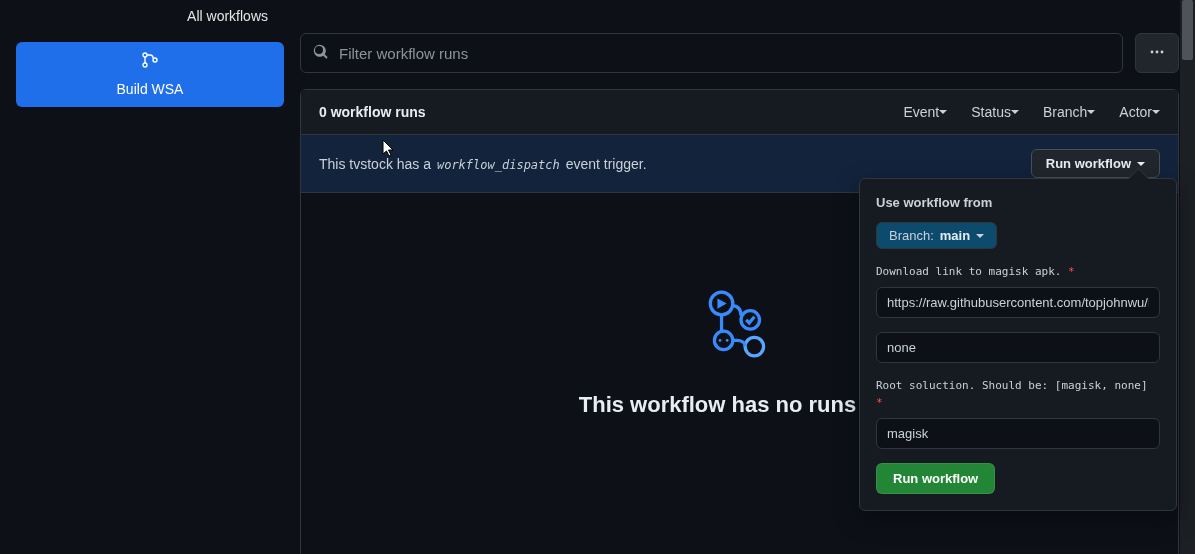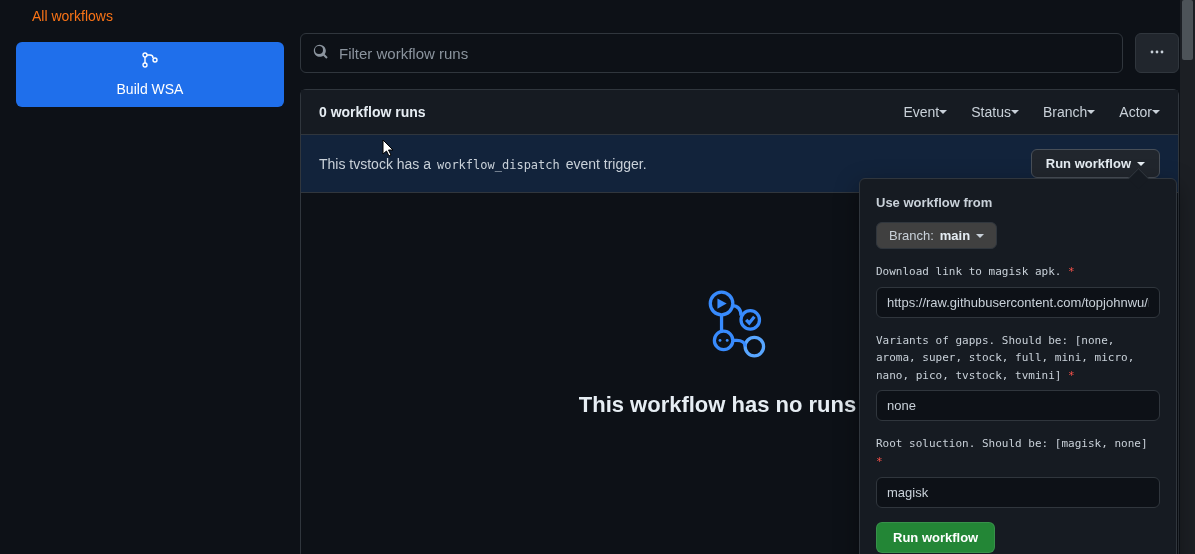--- a/index.html
+++ b/index.html
@@ -18,23 +18,24 @@
     height: 100%;
   }
   .sidebar {
     width: 300px;
     padding: 0 16px;
     flex-shrink: 0;
   }
   .sidebar-link {
     display: block;
     padding: 8px 16px;
-    color: #f97316;
+    color: #e5e5e5;
     text-decoration: none;
     border-radius: 6px;
+    text-align: right;
   }
   .sidebar-item {
     display: flex;
     align-items: center;
     gap: 10px;
     padding: 10px 14px;
     border-radius: 6px;
     margin-top: 10px;
   }
   .sidebar-item.active {
@@ -117,20 +118,21 @@
     padding: 14px 18px;
     background: #12233b;
     border-bottom: 1px solid #30363d;
     position: relative;
   }
   .dispatch-text { color: #c9d1d9; }
   .dispatch-text code {
     font-family: ui-monospace, SFMono-Regular, Menlo, monospace;
     font-size: 12px;
     padding: 1px 2px;
+    font-style: italic;
   }
   .run-wf-btn {
     background: #21262d;
     border: 1px solid #484f58;
     color: #e6edf3;
     padding: 6px 14px;
     border-radius: 6px;
     font-size: 13px;
     display: flex;
     align-items: center;
@@ -175,21 +177,21 @@
     border-left: 1px solid #30363d;
     transform: rotate(45deg);
   }
   .popup-heading {
     color: #c9d1d9;
     font-weight: 600;
     font-size: 13px;
     margin-bottom: 12px;
   }
   .branch-btn {
-    background: #404040;
+    background: #0c4a6e;
     border: 1px solid #30363d;
     border-radius: 6px;
     padding: 5px 12px;
     color: #c9d1d9;
     font-size: 13px;
     display: inline-flex;
     align-items: center;
     gap: 6px;
     cursor: pointer;
     margin-bottom: 14px;
@@ -359,21 +361,20 @@
       <div class="popup-heading">Use workflow from</div>
       <button class="branch-btn">
         <span>Branch: </span>
           <strong>main</strong>
         <span class="caret"></span>
       </button>
 
       <div class="field-label"><span>Download link to magisk apk.</span> <span class="req">*</span></div>
       <input class="field-input" value="https://raw.githubusercontent.com/topjohnwu/m" style="">
 
-      <div class="field-label"><span>Variants of gapps. Should be: [none, aroma, super, stock, full, mini, micro, nano, pico, tvstock, tvmini]</span> <span class="req">*</span></div>
       <input class="field-input" value="none" style="">
 
       <div class="field-label"><span>Root soluction. Should be: [magisk, none]</span> <span class="req">*</span></div>
       <input class="field-input" value="magisk" style="">
 
       <button class="submit-btn">Run workflow</button>
     </div>
 
   </main>
 </div>

